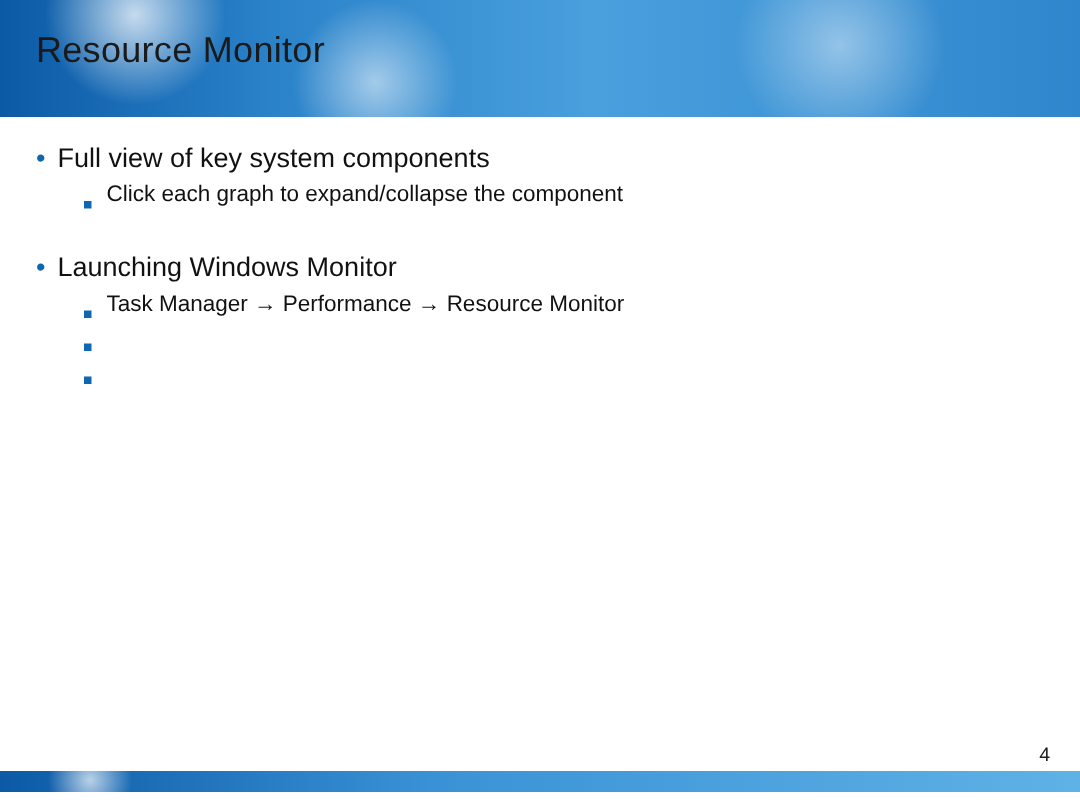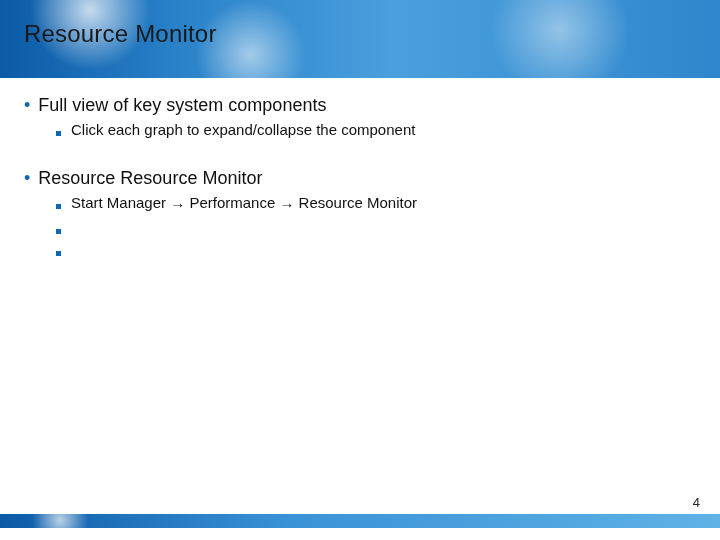--- a/index.html
+++ b/index.html
@@ -59,21 +59,21 @@
     margin-right: 8px;
   }
   .bullet-l1 .txt {
     font-size: 18px;
     line-height: 22px;
     color: #111;
     text-align: right;
   }
   .bullet-l2 {
     display: flex;
-    align-items: center;
+    align-items: flex-end;
     margin-left: 32px;
     margin-bottom: 10px;
   }
   .bullet-l2 .sq {
     width: 5px;
     height: 5px;
     background: #0f67b1;
     margin-top: 7px;
     margin-right: 10px;
     flex-shrink: 0;
@@ -120,26 +120,26 @@
 
     <div class="bullet-l2">
       <span class="sq"></span>
       <span class="txt">Click each graph to expand/collapse the component</span>
     </div>
 
     <div class="section-gap"></div>
 
     <div class="bullet-l1">
       <span class="dot">•</span>
-      <span class="txt">Resource Resource Monitor</span>
+      <span class="txt">Launching Windows Monitor</span>
     </div>
 
     <div class="bullet-l2">
       <span class="sq"></span>
-      <span class="txt">Start Manager → Performance → Resource Monitor</span>
+      <span class="txt">Task Manager → Performance → Resource Monitor</span>
     </div>
 
     <div class="bullet-l2">
       <span class="sq"></span>
     </div>
 
     <div class="bullet-l2">
       <span class="sq"></span>
     </div>
 

